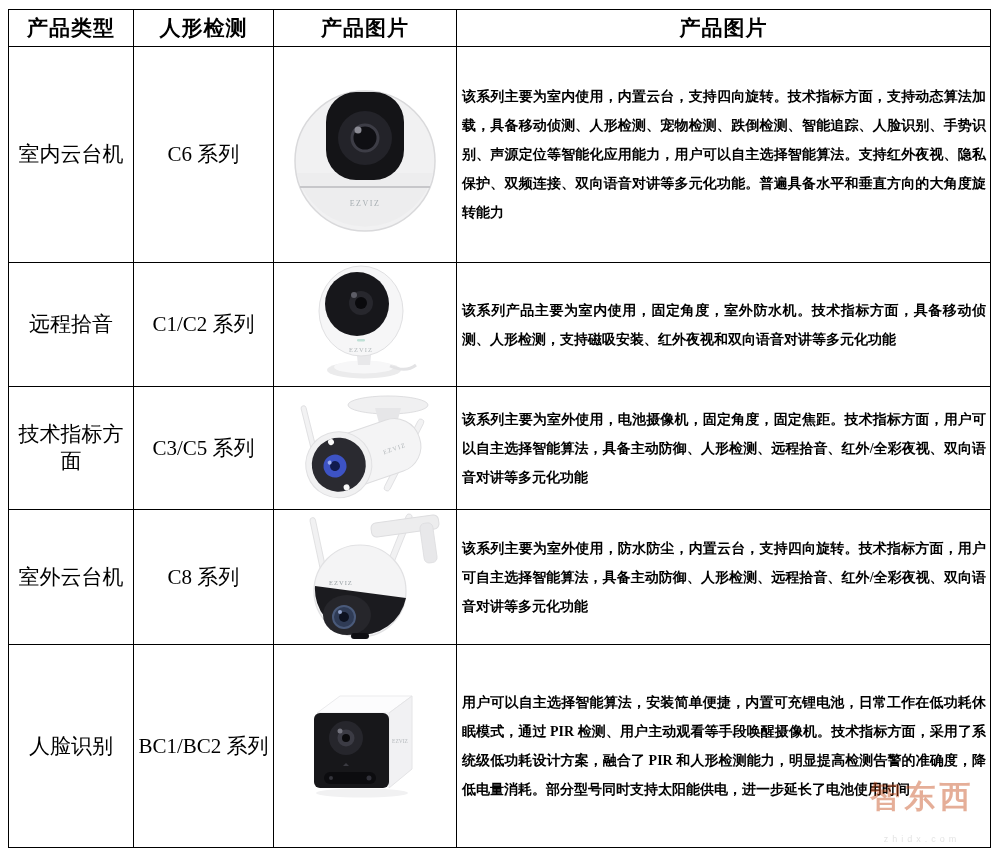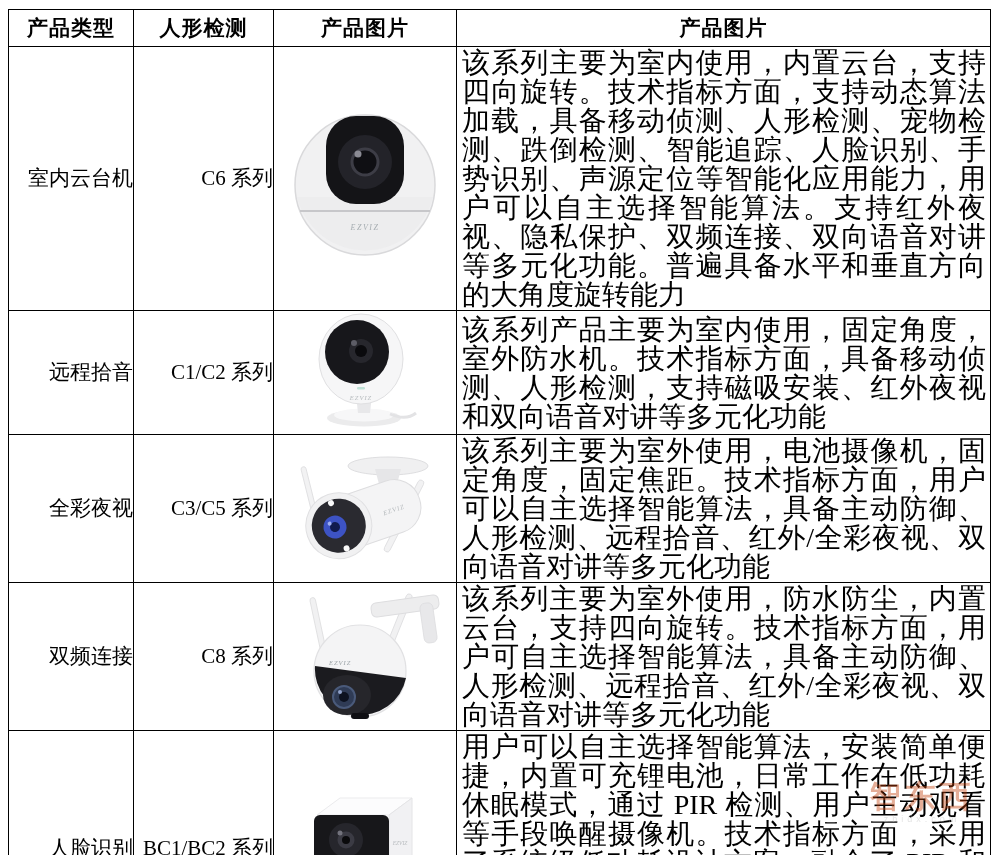--- a/index.html
+++ b/index.html
@@ -37,36 +37,36 @@
   tr.row-3{height:123px;}
   tr.row-4{height:135px;}
   tr.row-5{height:203px;}
   th.hdr{
     font-size:21px;font-weight:bold;
     text-align:center;vertical-align:middle;
     letter-spacing:1px;
   }
   td.type-cell,td.model-cell{
     font-size:21px;
-    text-align:right;vertical-align:middle;
+    text-align:center;vertical-align:middle;
     line-height:27px;
   }
   td.model-cell{padding:0 10px;margin-left:15px;}
   td.img-cell{
     text-align:center;vertical-align:middle;
     background:#fff;
-    font-style:italic;
   }
   td.feat-cell{vertical-align:middle;}
   .feat-text{
-    font-size:28px;
+    font-size:14px;
     line-height:29px;
     text-align:justify;
     text-justify:inter-ideograph;
     padding:1px 4px 1px 5px;
+    font-weight:bold;
   }
   .imgwrap{display:inline-block;line-height:0;}
   .watermark{
     position:absolute;
     left:852px;top:780px;
     width:140px;
     text-align:center;
     opacity:0.42;
     pointer-events:none;
   }
@@ -76,21 +76,21 @@
     font-weight:bold;
     color:#c2410c;
     letter-spacing:4px;
     line-height:34px;
   }
   .wm-domain{
     font-family:"Liberation Sans","DejaVu Sans",sans-serif;
     font-size:9px;
     color:#bdbdbd;
     letter-spacing:4px;
-    margin-top:0;
+    margin-top:20px;
   }
 </style>
 </head>
 <body>
 
 <div class="page">
 
   <table class="product-table">
     <colgroup>
         <col class="c1">
@@ -149,21 +149,21 @@
               <text x="71" y="87" font-size="6.5" fill="#b4b9bc" text-anchor="middle" letter-spacing="1">EZVIZ</text>
             </svg>
           </span>
         </td>
         <td class="feat-cell">
           <div class="feat-text">该系列产品主要为室内使用，固定角度，室外防水机。技术指标方面，具备移动侦测、人形检测，支持磁吸安装、红外夜视和双向语音对讲等多元化功能</div>
         </td>
       </tr>
 
       <tr class="row-3">
-        <td class="type-cell">全彩夜视</td>
+        <td class="type-cell">技术指标方面</td>
         <td class="model-cell">C3/C5 系列</td>
         <td class="img-cell">
           <span class="imgwrap">
             <svg width="170" height="114" viewBox="0 0 170 114">
               <rect x="28" y="16" width="5" height="62" rx="2.5" fill="#f2f2f3" stroke="#dddddf" stroke-width="0.8" transform="rotate(-14 30 47)"></rect>
               <rect x="121" y="26" width="6" height="80" rx="3" fill="#f2f2f3" stroke="#dddddf" stroke-width="0.8" transform="rotate(27 124 66)"></rect>
               <ellipse cx="108" cy="16" rx="40" ry="9" fill="#f0f0f1" stroke="#dedee0" stroke-width="1"></ellipse>
               <path d="M95,19 L121,19 L116,38 L100,38 Z" fill="#e6e6e8"></path>
               <g transform="rotate(-19 84 66)">
                 <rect x="40" y="40" width="102" height="54" rx="26" fill="#f4f4f5" stroke="#dddddf" stroke-width="1"></rect>
@@ -178,21 +178,21 @@
               </g>
             </svg>
           </span>
         </td>
         <td class="feat-cell">
           <div class="feat-text">该系列主要为室外使用，电池摄像机，固定角度，固定焦距。技术指标方面，用户可以自主选择智能算法，具备主动防御、人形检测、远程拾音、红外/全彩夜视、双向语音对讲等多元化功能</div>
         </td>
       </tr>
 
       <tr class="row-4">
-        <td class="type-cell">双频连接</td>
+        <td class="type-cell">室外云台机</td>
         <td class="model-cell">C8 系列</td>
         <td class="img-cell">
           <span class="imgwrap">
             <svg width="160" height="128" viewBox="0 0 160 128">
               <rect x="30" y="6" width="5.5" height="54" rx="3" fill="#f1f1f2" stroke="#dddddf" stroke-width="0.8" transform="rotate(-12 33 33)"></rect>
               <rect x="111" y="1" width="6" height="60" rx="3" fill="#f1f1f2" stroke="#dddddf" stroke-width="0.8" transform="rotate(22 114 31)"></rect>
               <rect x="86" y="8" width="68" height="14" rx="5" fill="#ededee" stroke="#dddddf" stroke-width="1" transform="rotate(-8 120 15)"></rect>
               <rect x="137" y="12" width="13" height="40" rx="5" fill="#e8e8ea" stroke="#dddddf" stroke-width="0.8" transform="rotate(-8 143 32)"></rect>
               <circle cx="75" cy="80" r="46" fill="#f4f4f5" stroke="#e1e1e3" stroke-width="1.2"></circle>
               <path d="M30,75 A46 46 0 0 0 121,87 Z" fill="#1b1b1f"></path>

